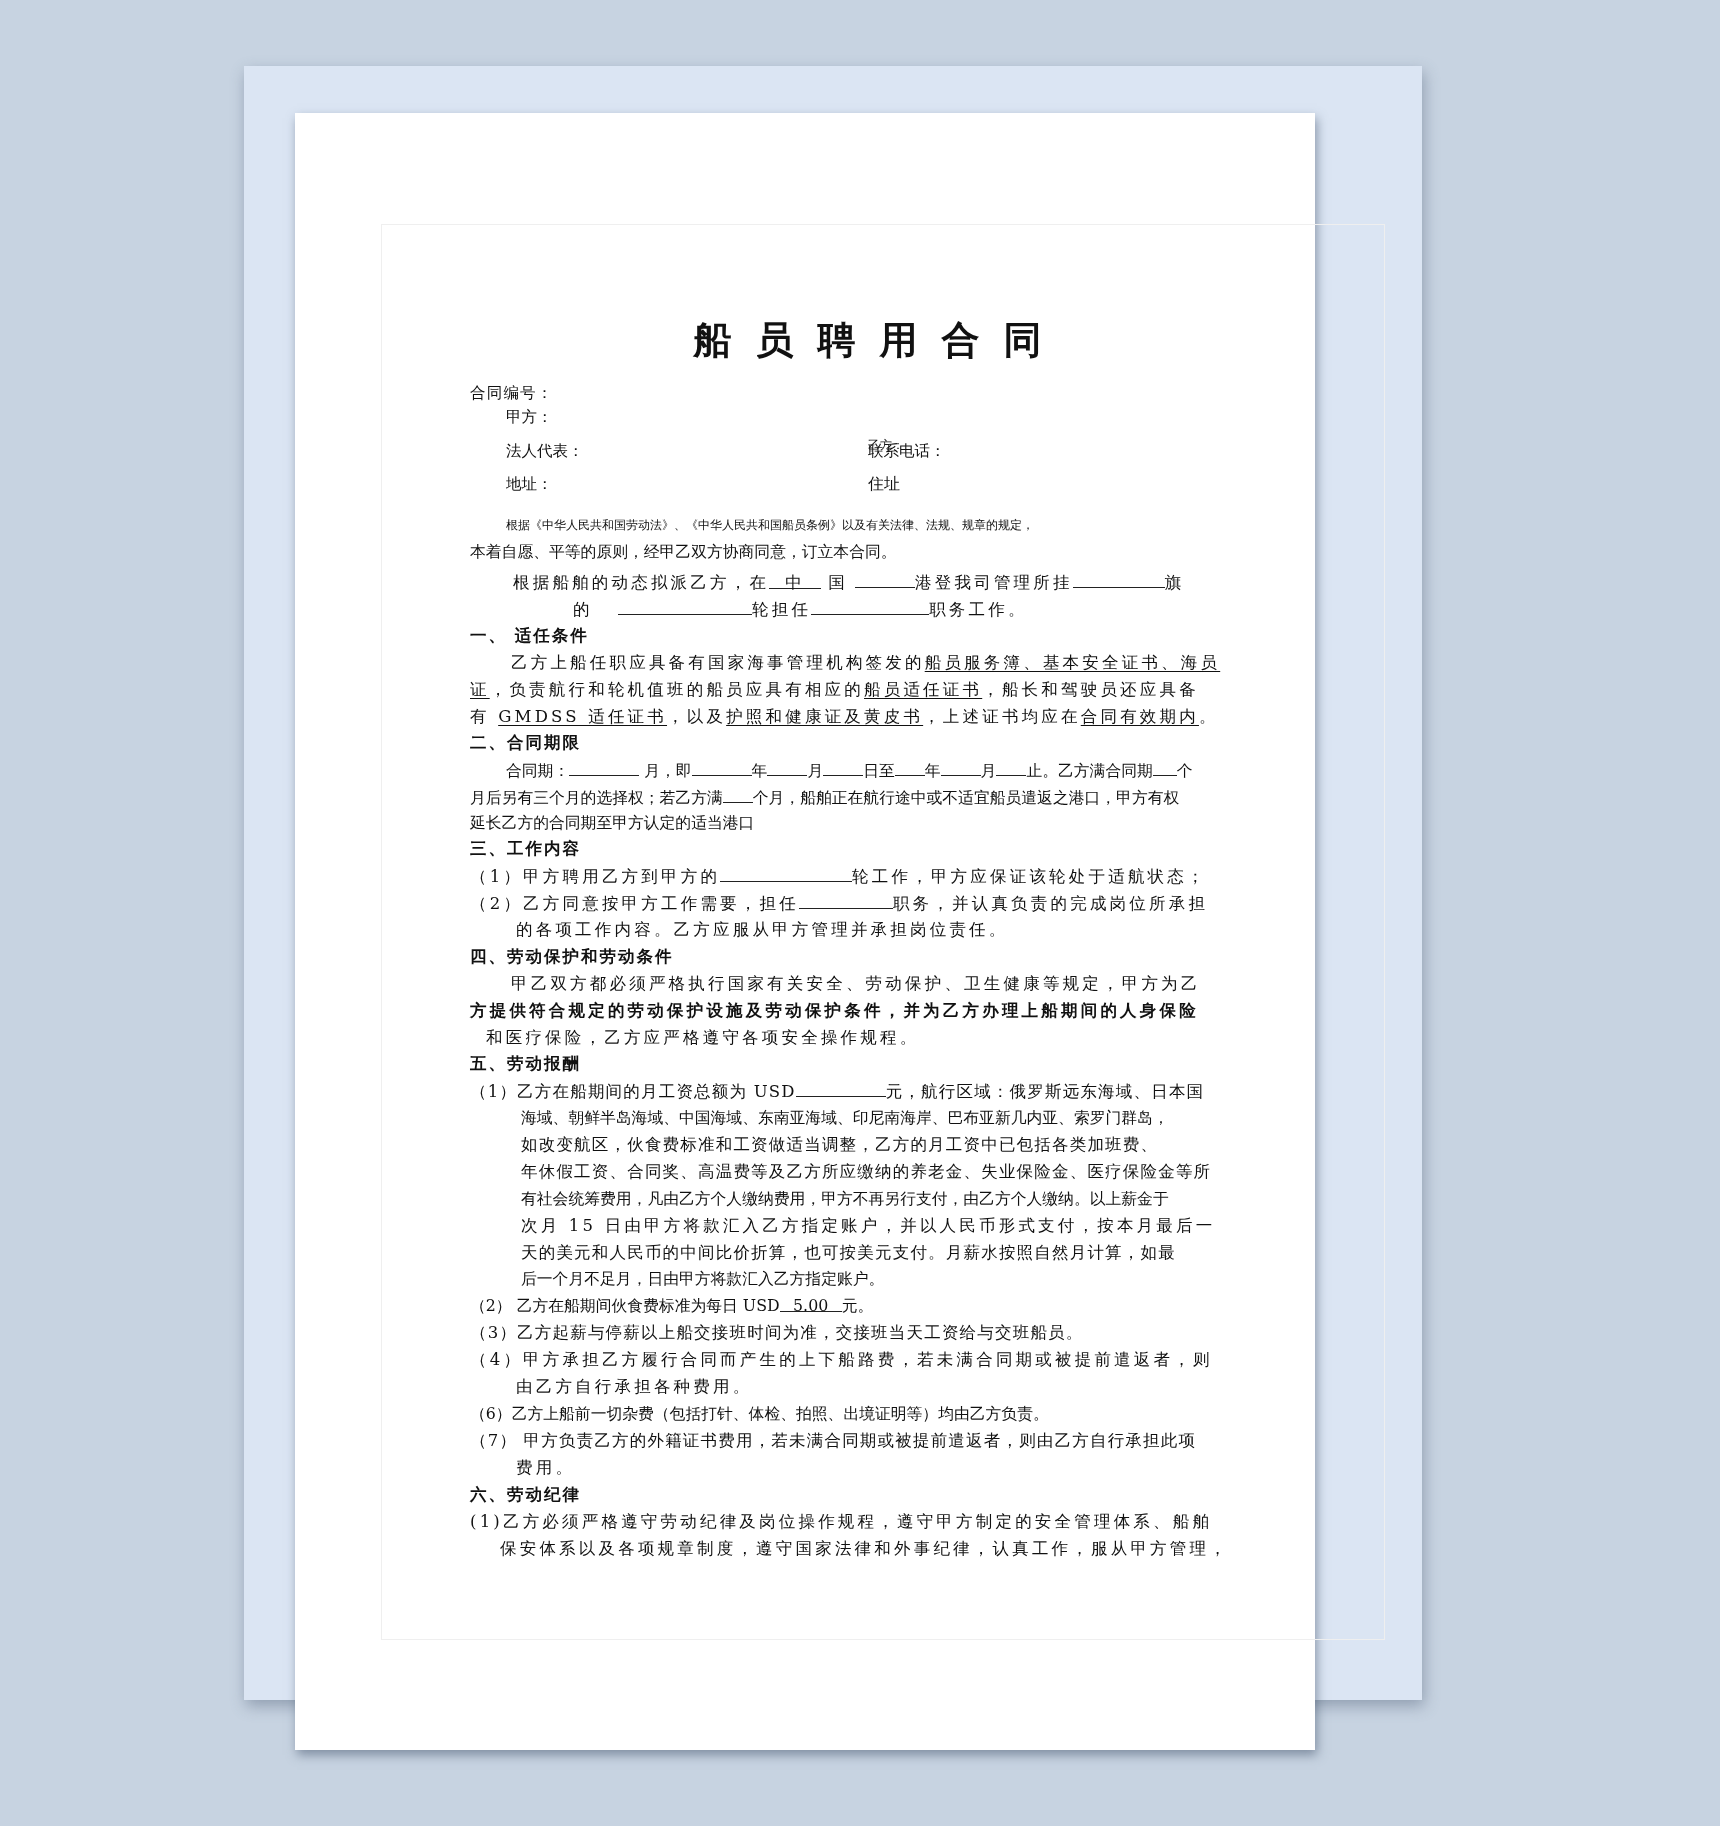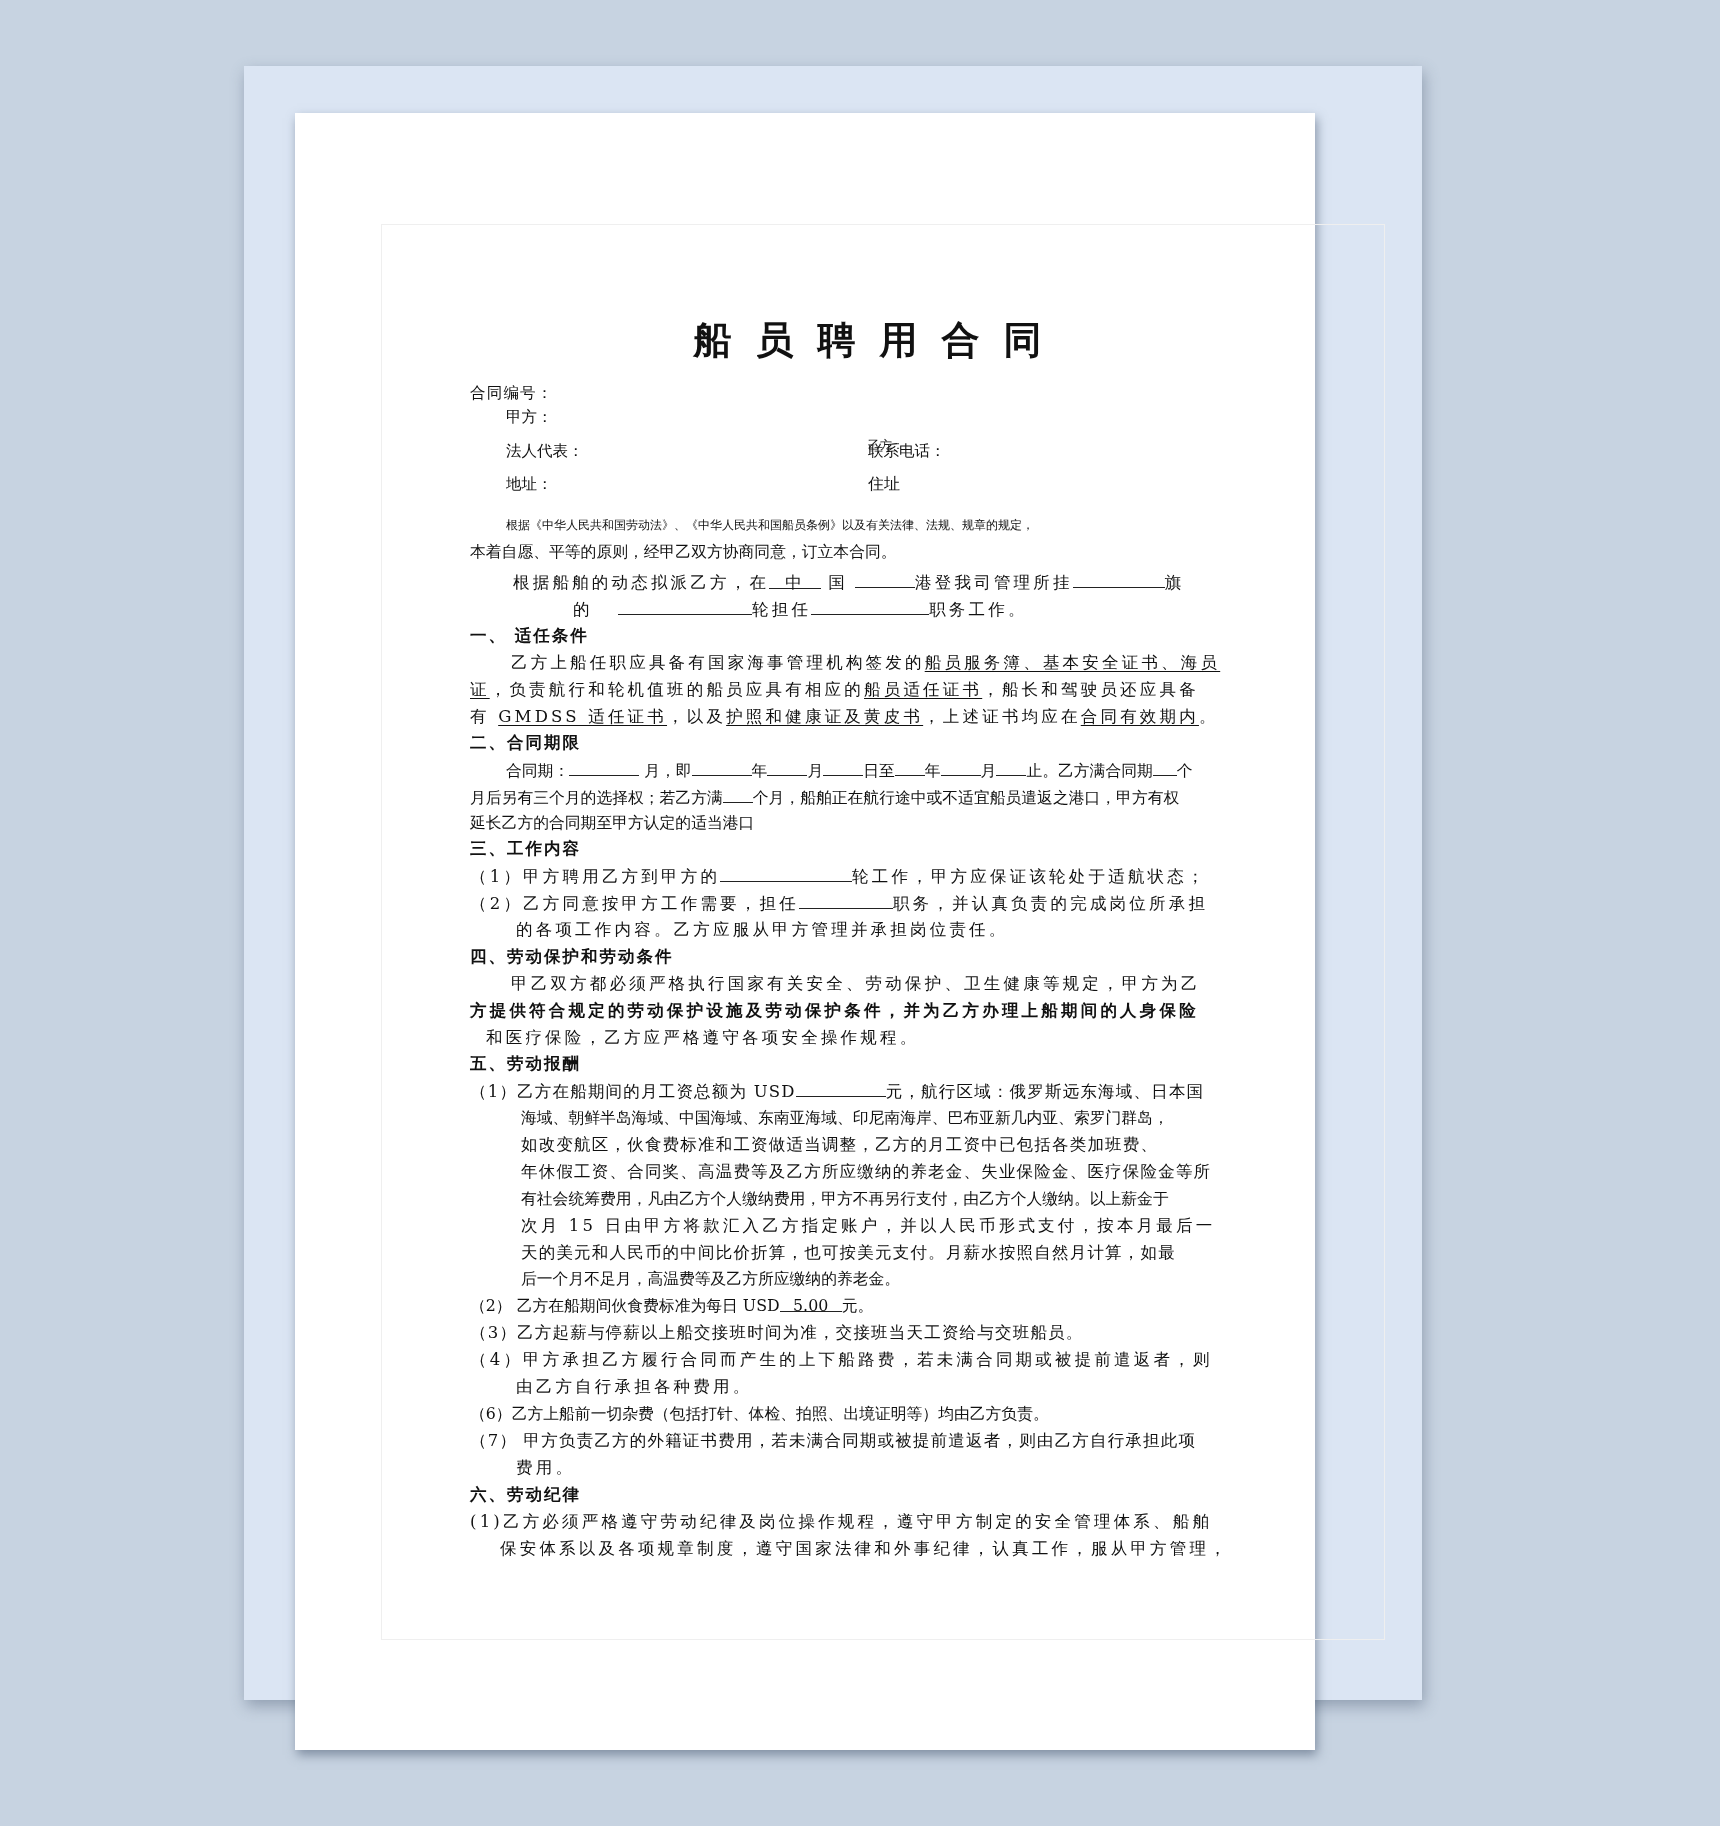--- a/index.html
+++ b/index.html
@@ -108,21 +108,21 @@
     <div class="ln b" style="top:940px;left:0;">五、劳动报酬</div>
     <div class="ln sp2" style="top:967px;left:0;">
       <span>（1）乙方在船期间的月工资总额为 USD</span><span class="blank" style="width:90px;"></span><span>元，航行区域：俄罗斯远东海域、日本国</span>
     </div>
     <div class="ln" style="top:994px;left:51px;font-size:15.8px;">海域、朝鲜半岛海域、中国海域、东南亚海域、印尼南海岸、巴布亚新几内亚、索罗门群岛，</div>
     <div class="ln sp2" style="top:1021px;left:51px;">如改变航区，伙食费标准和工资做适当调整，乙方的月工资中已包括各类加班费、</div>
     <div class="ln sp2" style="top:1048px;left:51px;">年休假工资、合同奖、高温费等及乙方所应缴纳的养老金、失业保险金、医疗保险金等所</div>
     <div class="ln" style="top:1075px;left:51px;font-size:15.8px;">有社会统筹费用，凡由乙方个人缴纳费用，甲方不再另行支付，由乙方个人缴纳。以上薪金于</div>
     <div class="ln sp" style="top:1102px;left:51px;">次月 15 日由甲方将款汇入乙方指定账户，并以人民币形式支付，按本月最后一</div>
     <div class="ln sp2" style="top:1129px;left:51px;">天的美元和人民币的中间比价折算，也可按美元支付。月薪水按照自然月计算，如最</div>
-    <div class="ln" style="top:1155px;left:51px;font-size:15.8px;">后一个月不足月，高温费等及乙方所应缴纳的养老金。</div>
+    <div class="ln" style="top:1155px;left:51px;font-size:15.8px;">后一个月不足月，日由甲方将款汇入乙方指定账户。</div>
 
     <div class="ln" style="top:1182px;left:0;font-size:15.8px;">
       <span>（2） 乙方在船期间伙食费标准为每日 USD</span><span class="blank" style="width:62px;">5.00</span><span>元。</span>
     </div>
     <div class="ln sp2" style="top:1209px;left:0;">（3）乙方起薪与停薪以上船交接班时间为准，交接班当天工资给与交班船员。</div>
     <div class="ln sp" style="top:1236px;left:0;">（4）甲方承担乙方履行合同而产生的上下船路费，若未满合同期或被提前遣返者，则</div>
     <div class="ln sp" style="top:1263px;left:46px;">由乙方自行承担各种费用。</div>
     <div class="ln" style="top:1290px;left:0;font-size:15.8px;">（6）乙方上船前一切杂费（包括打针、体检、拍照、出境证明等）均由乙方负责。</div>
     <div class="ln sp2" style="top:1317px;left:0;">（7） 甲方负责乙方的外籍证书费用，若未满合同期或被提前遣返者，则由乙方自行承担此项</div>
     <div class="ln sp" style="top:1344px;left:46px;">费用。</div>

